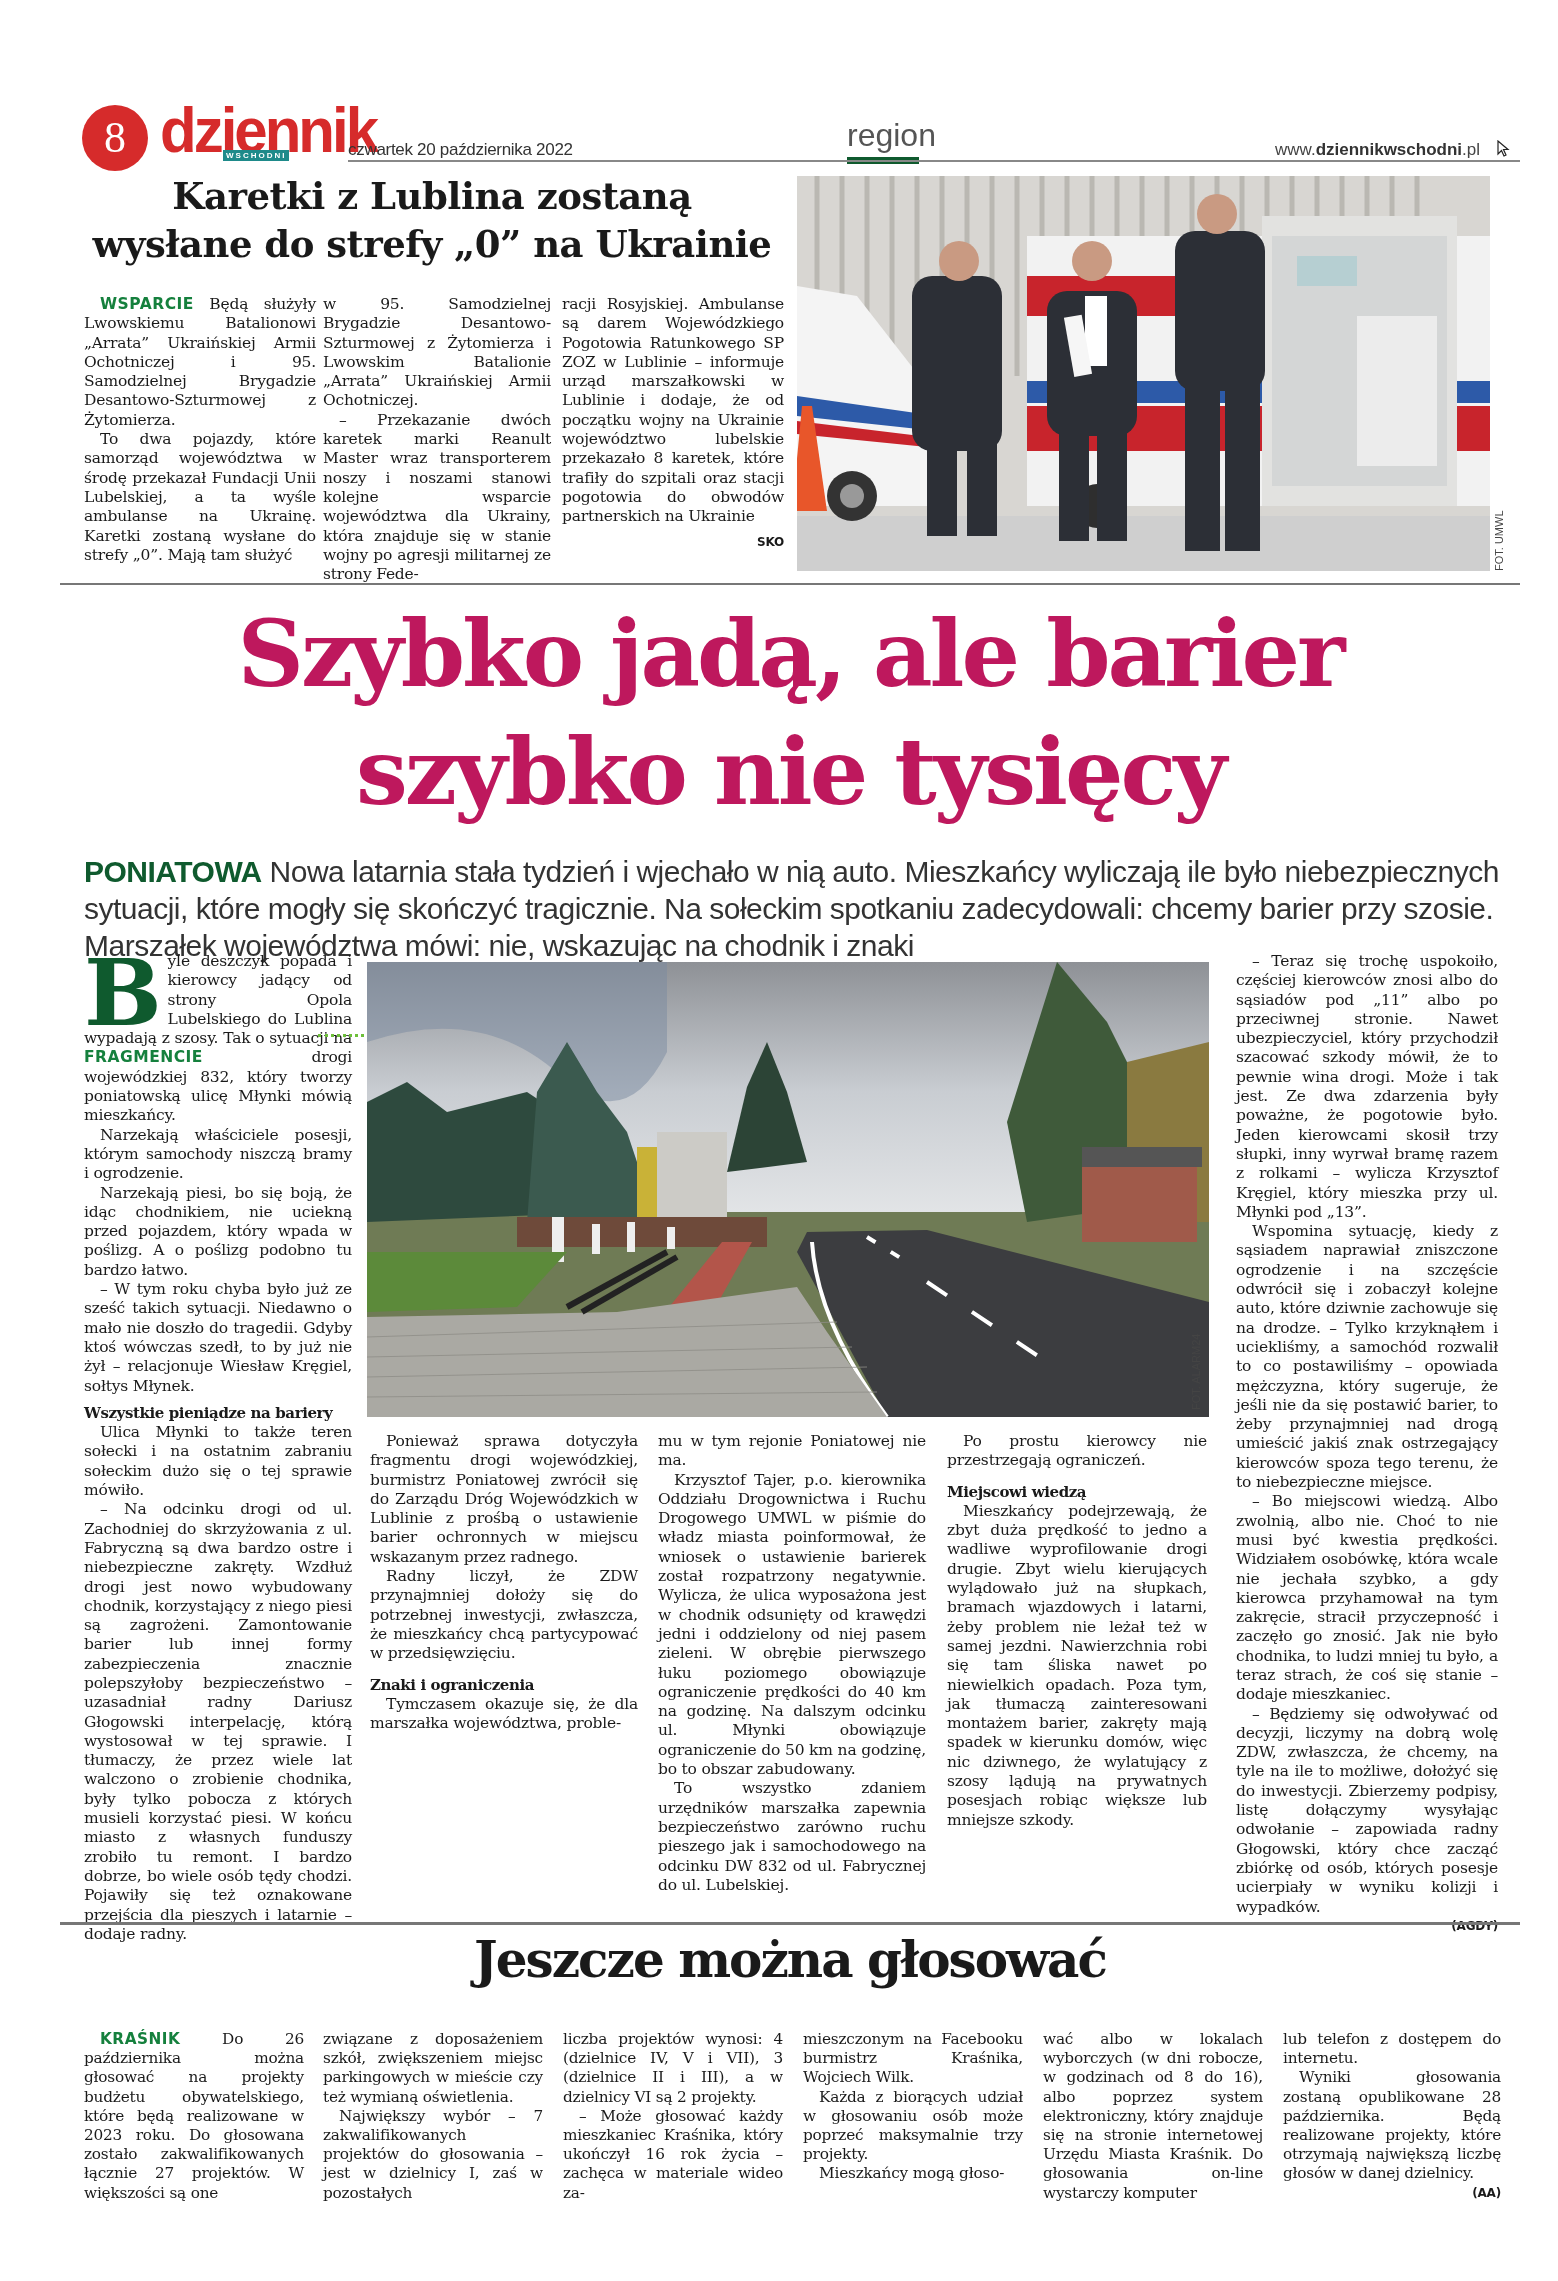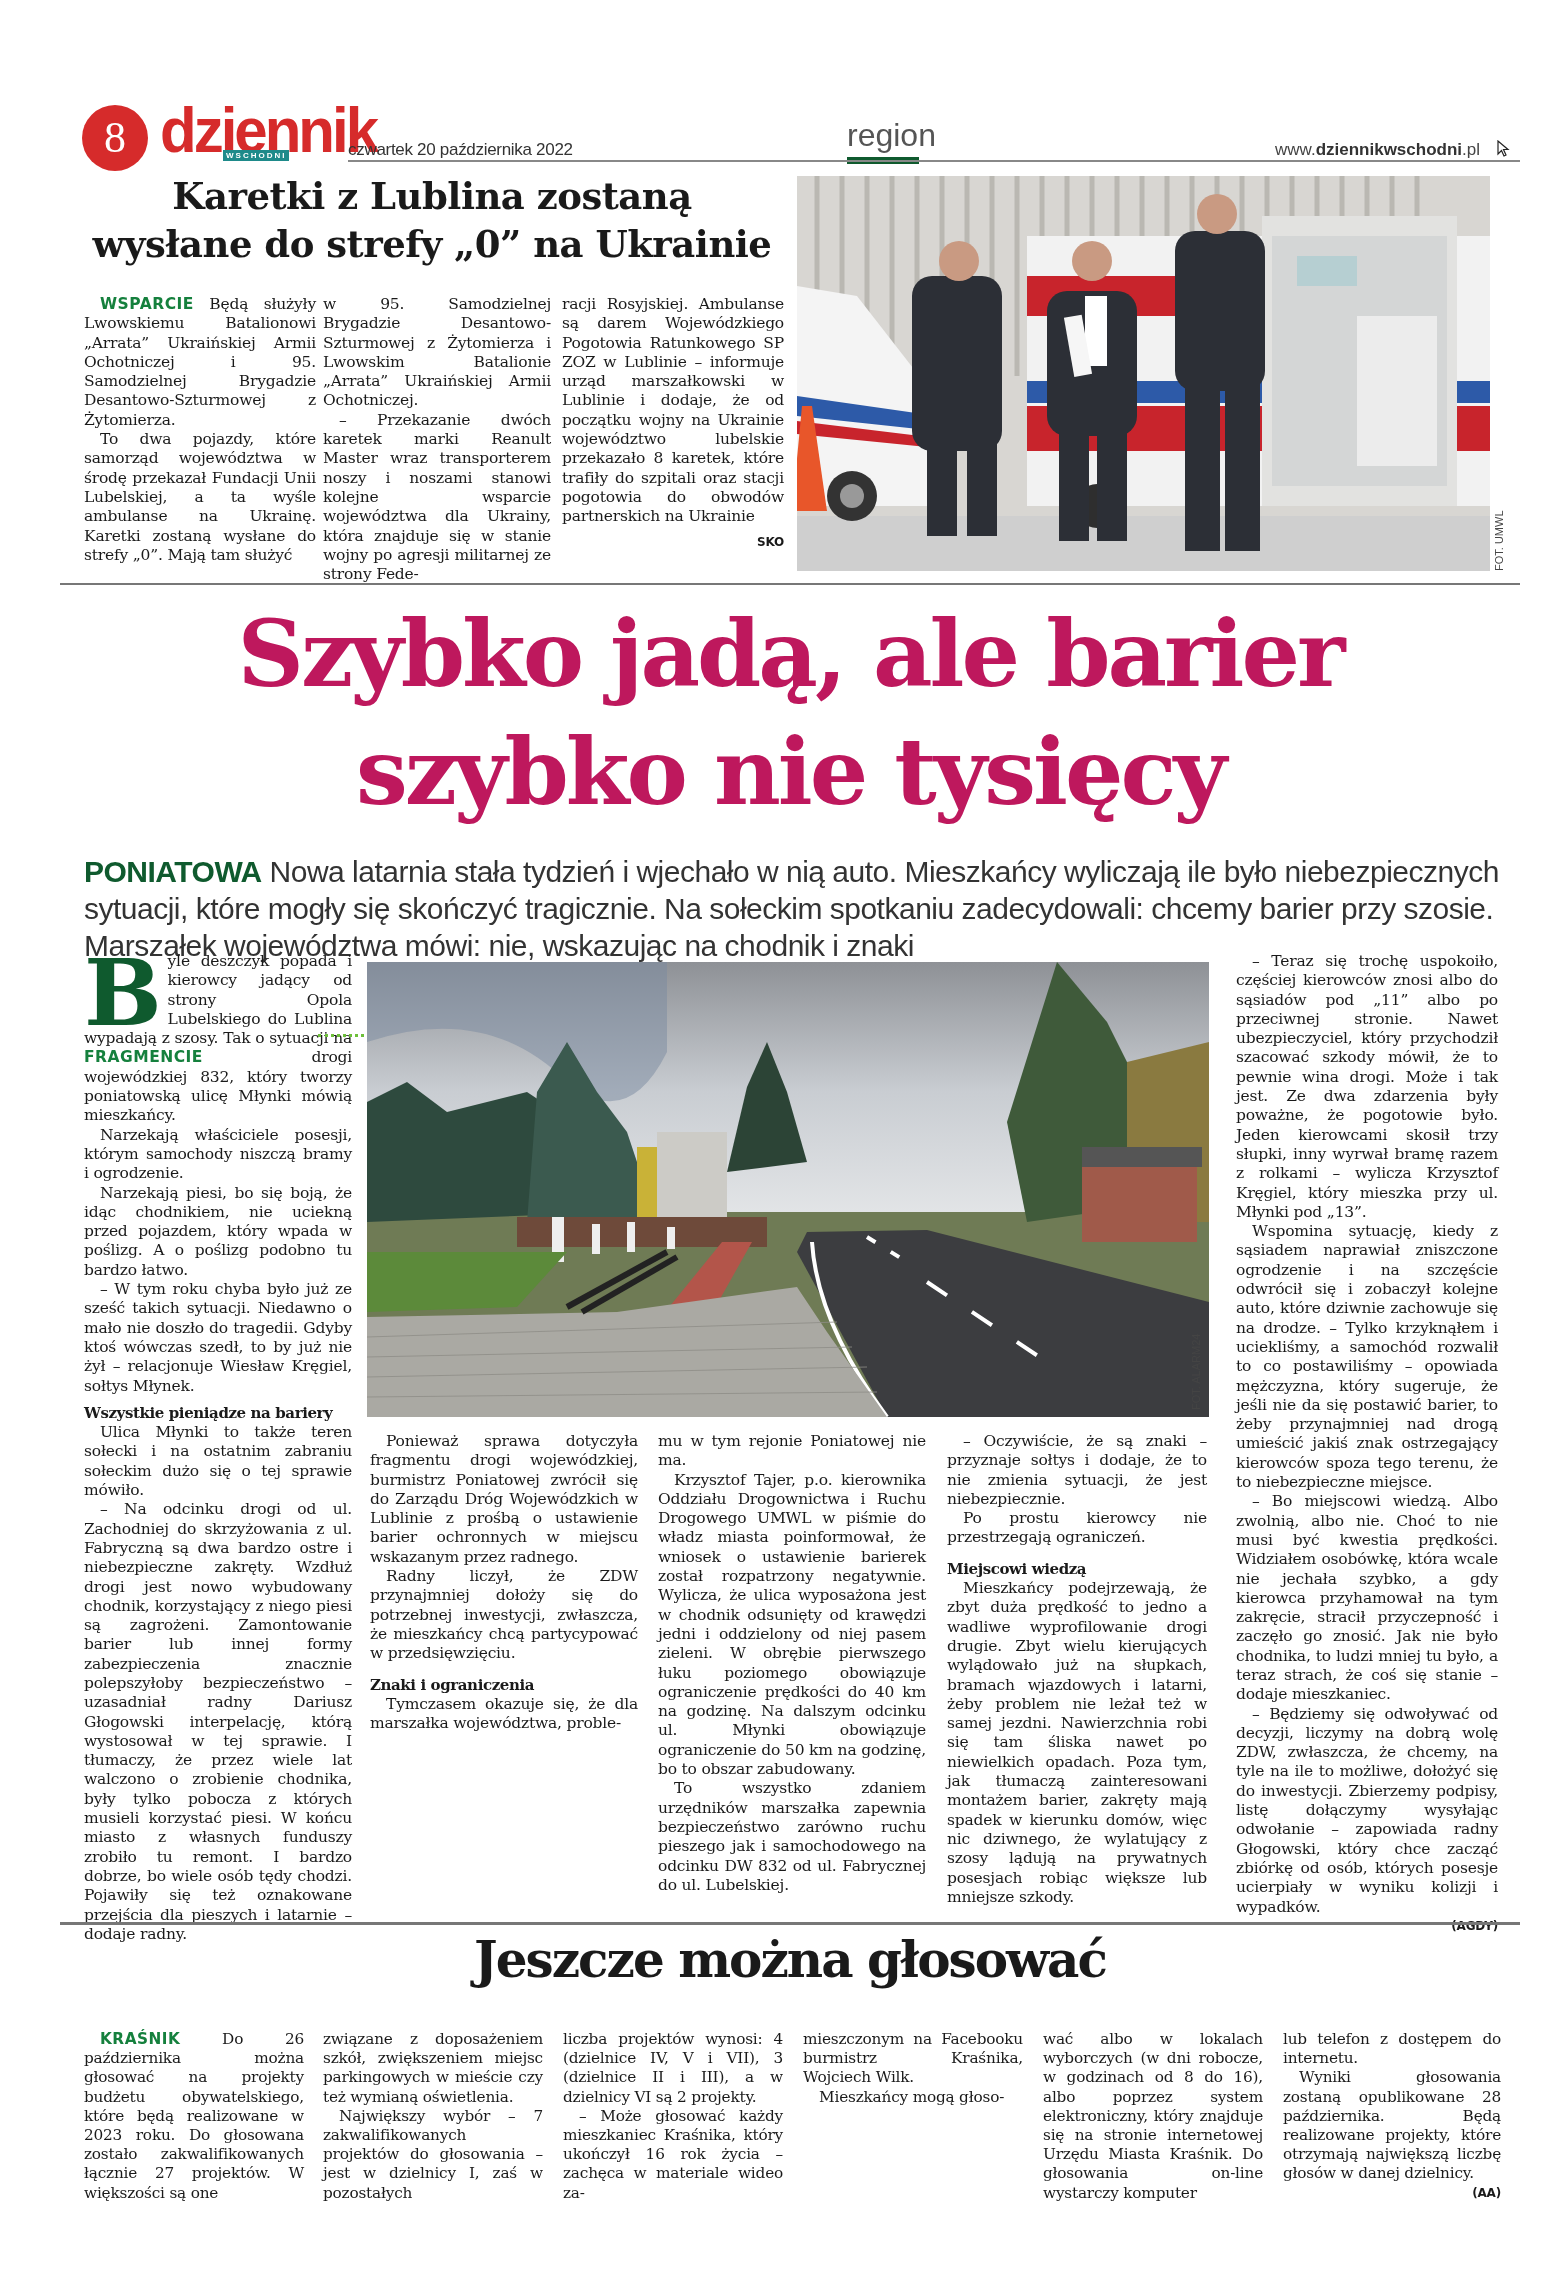--- a/index.html
+++ b/index.html
@@ -239,21 +239,20 @@
   <p>Tymczasem okazuje się, że dla marszałka województwa, proble-</p>
 </div>
 
 <div class="col" style="left:658px; top:1432px; width:268px;">
   <p class="noindent">mu w tym rejonie Poniatowej nie ma.</p>
   <p>Krzysztof Tajer, p.o. kierownika Oddziału Drogownictwa i Ruchu Drogowego UMWL w piśmie do władz miasta poinformował, że wniosek o ustawienie barierek został rozpatrzony negatywnie. Wylicza, że ulica wyposażona jest w chodnik odsunięty od krawędzi jedni i oddzielony od niej pasem zieleni. W obrębie pierwszego łuku poziomego obowiązuje ograniczenie prędkości do 40 km na godzinę. Na dalszym odcinku ul. Młynki obowiązuje ograniczenie do 50 km na godzinę, bo to obszar zabudowany.</p>
   <p>To wszystko zdaniem urzędników marszałka zapewnia bezpieczeństwo zarówno ruchu pieszego jak i samochodowego na odcinku DW 832 od ul. Fabrycznej do ul. Lubelskiej.</p>
 </div>
 
 <div class="col" style="left:947px; top:1432px; width:260px;">
-  <p>– Oczywiście, że są znaki – przyznaje sołtys i dodaje, że to nie zmienia sytuacji, że jest niebezpiecznie.</p>
   <p>Po prostu kierowcy nie przestrzegają ograniczeń.</p>
   <p class="subhead" style="margin-top:12px;">Miejscowi wiedzą</p>
   <p>Mieszkańcy podejrzewają, że zbyt duża prędkość to jedno a wadliwe wyprofilowanie drogi drugie. Zbyt wielu kierujących wylądowało już na słupkach, bramach wjazdowych i latarni, żeby problem nie leżał też w samej jezdni. Nawierzchnia robi się tam śliska nawet po niewielkich opadach. Poza tym, jak tłumaczą zainteresowani montażem barier, zakręty mają spadek w kierunku domów, więc nic dziwnego, że wylatujący z szosy lądują na prywatnych posesjach robiąc większe lub mniejsze szkody.</p>
 </div>
 
 <div class="col" style="left:1236px; top:952px; width:262px;">
   <p>– Teraz się trochę uspokoiło, częściej kierowców znosi albo do sąsiadów pod „11” albo po przeciwnej stronie. Nawet ubezpieczyciel, który przychodził szacować szkody mówił, że to pewnie wina drogi. Może i tak jest. Ze dwa zdarzenia były poważne, że pogotowie było. Jeden kierowcami skosił trzy słupki, inny wyrwał bramę razem z rolkami – wylicza Krzysztof Kręgiel, który mieszka przy ul. Młynki pod „13”.</p>
   <p>Wspomina sytuację, kiedy z sąsiadem naprawiał zniszczone ogrodzenie i na szczęście odwrócił się i zobaczył kolejne auto, które dziwnie zachowuje się na drodze. – Tylko krzyknąłem i uciekliśmy, a samochód rozwalił to co postawiliśmy – opowiada mężczyzna, który sugeruje, że jeśli nie da się postawić barier, to żeby przynajmniej nad drogą umieścić jakiś znak ostrzegający kierowców spoza tego terenu, że to niebezpieczne miejsce.</p>
   <p>– Bo miejscowi wiedzą. Albo zwolnią, albo nie. Choć to nie musi być kwestia prędkości. Widziałem osobówkę, która wcale nie jechała szybko, a gdy kierowca przyhamował na tym zakręcie, stracił przyczepność i zaczęło go znosić. Jak nie było chodnika, to ludzi mniej tu było, a teraz strach, że coś się stanie – dodaje mieszkaniec.</p>
   <p>– Będziemy się odwoływać od decyzji, liczymy na dobrą wolę ZDW, zwłaszcza, że chcemy, na tyle na ile to możliwe, dołożyć się do inwestycji. Zbierzemy podpisy, listę dołączymy wysyłając odwołanie – zapowiada radny Głogowski, który chce zacząć zbiórkę od osób, których posesje ucierpiały w wyniku kolizji i wypadków.</p>
@@ -270,20 +269,21 @@
 <div class="col col-sm" style="left:323px; top:2030px; width:220px;">
   <p class="noindent">związane z doposażeniem szkół, zwiększeniem miejsc parkingowych w mieście czy też wymianą oświetlenia.</p>
   <p>Największy wybór – 7 zakwalifikowanych projektów do głosowania – jest w dzielnicy I, zaś w pozostałych</p>
 </div>
 <div class="col col-sm" style="left:563px; top:2030px; width:220px;">
   <p class="noindent">liczba projektów wynosi: 4 (dzielnice IV, V i VII), 3 (dzielnice II i III), a w dzielnicy VI są 2 projekty.</p>
   <p>– Może głosować każdy mieszkaniec Kraśnika, który ukończył 16 rok życia – zachęca w materiale wideo za-</p>
 </div>
 <div class="col col-sm" style="left:803px; top:2030px; width:220px;">
   <p class="noindent">mieszczonym na Facebooku burmistrz Kraśnika, Wojciech Wilk.</p>
+  <p>Każda z biorących udział w głosowaniu osób może poprzeć maksymalnie trzy projekty.</p>
   <p>Mieszkańcy mogą głoso-</p>
 </div>
 <div class="col col-sm" style="left:1043px; top:2030px; width:220px;">
   <p class="noindent">wać albo w lokalach wyborczych (w dni robocze, w godzinach od 8 do 16), albo poprzez system elektroniczny, który znajduje się na stronie internetowej Urzędu Miasta Kraśnik. Do głosowania on-line wystarczy komputer</p>
 </div>
 <div class="col col-sm" style="left:1283px; top:2030px; width:218px;">
   <p class="noindent">lub telefon z dostępem do internetu.</p>
   <p>Wyniki głosowania zostaną opublikowane 28 października. Będą realizowane projekty, które otrzymają największą liczbę głosów w danej dzielnicy.</p>
   <div class="byline">(AA)</div>
 </div>

